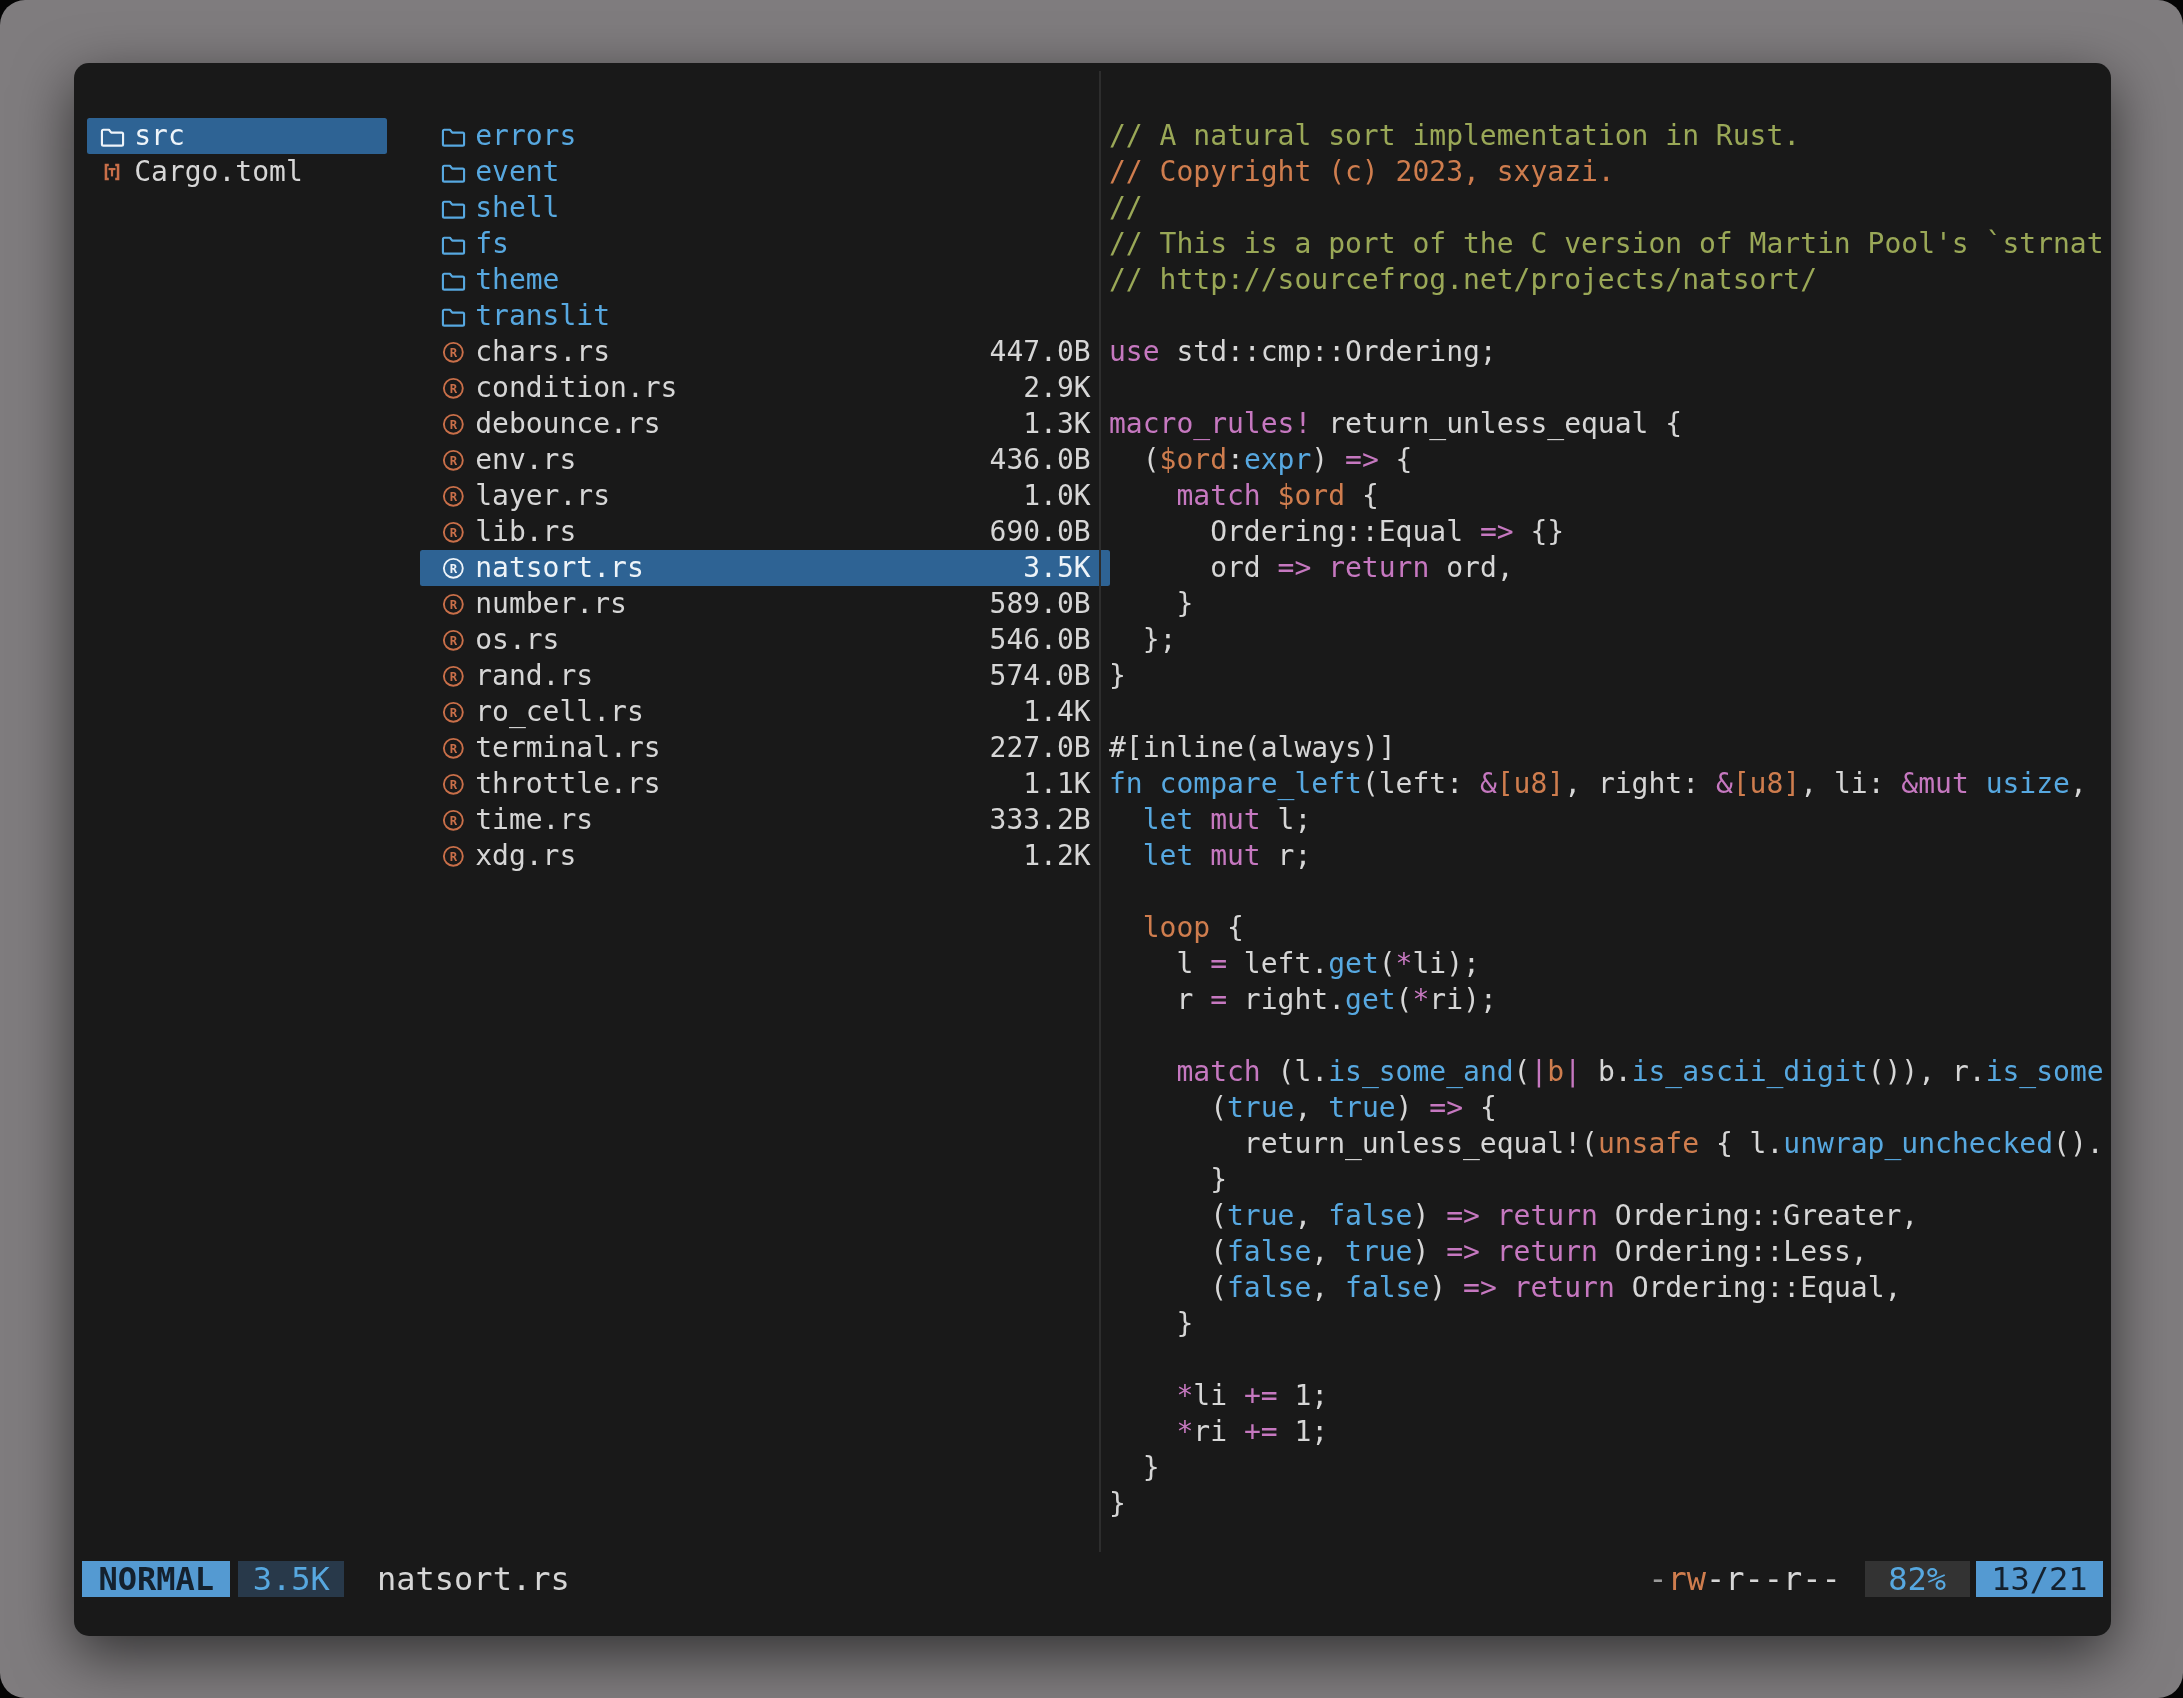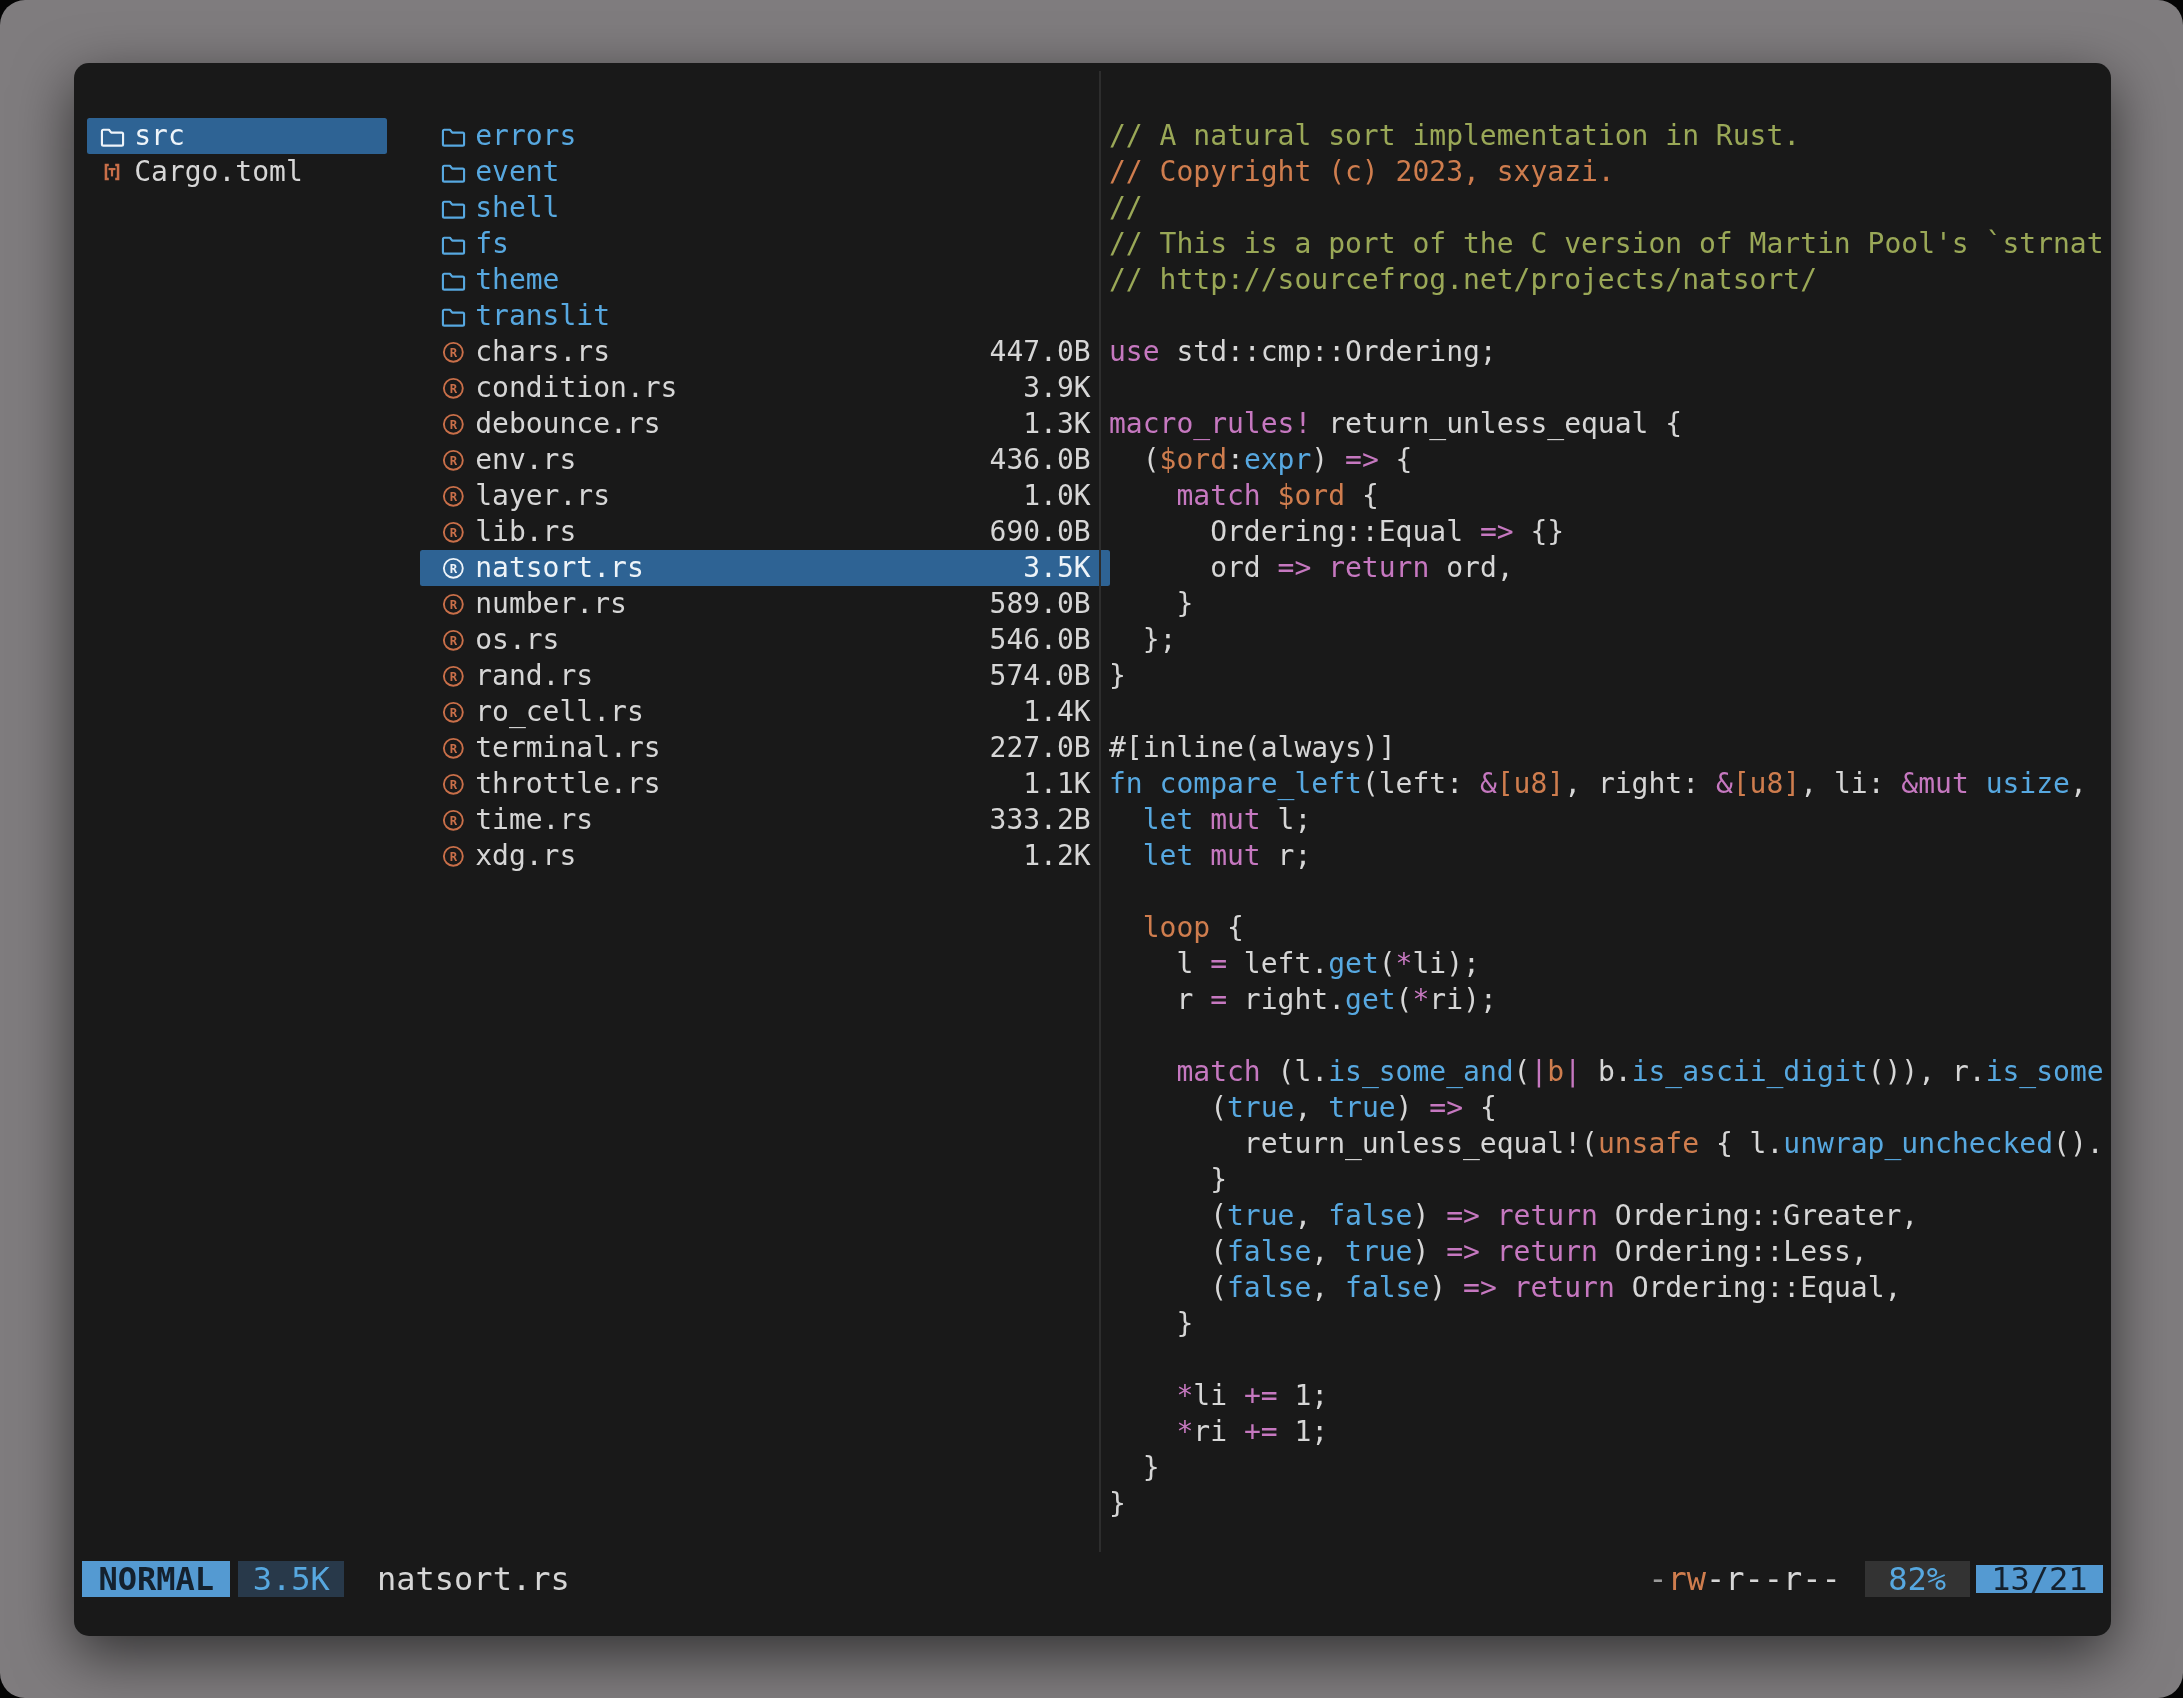--- a/index.html
+++ b/index.html
@@ -36,21 +36,21 @@
                display:flex; align-items:center; font-size:32px; color:#d6d6d6; }
   .badge-mode { background:#549ad2; color:#14212e; font-weight:bold; height:36px;
                 display:flex; align-items:center; padding:0 16px; }
   .chip-size { background:#28394a; color:#57a8e0; height:36px; display:flex;
                align-items:center; padding:0 14.3px; margin-left:8.4px; }
   .filename { margin-left:33px; }
   .sb-right { margin-left:auto; display:flex; align-items:center; }
   .perm span.dim { color:#9a9a9a; } .perm span.orange { color:#cf7d4e; } .perm span.fg { color:#d6d6d6; }
   .chip-percent { background:#333333; color:#57a8e0; height:36px; display:flex;
                   align-items:center; padding:0 23.5px; margin-left:24px; }
-  .chip-pos { background:#549ad2; color:#14212e; height:28px; display:flex;
+  .chip-pos { background:#549ad2; color:#14212e; height:36px; display:flex;
               align-items:center; padding:0 15px; margin-left:6.7px; }
 </style>
 </head>
 <body>
 
 <div class="desktop">
   <div class="window">
 
     <div class="pane pane-parent" id="parent-pane">
         <div class="row folder selected">
@@ -133,21 +133,21 @@
           <span class="fsize">447.0B</span>
         </div>
         <div class="row file">
           <span class="icon icon-rust">
             <svg width="22.7" height="22.7" viewBox="0 0 24 24" style="font-size:33px">
               <circle cx="12" cy="12" r="10" fill="none" stroke="currentColor" stroke-width="2"></circle>
               <text x="12" y="17" text-anchor="middle" font-size="13" font-weight="bold" fill="currentColor" font-family="DejaVu Sans Mono, monospace">R</text>
             </svg>
           </span>
           <span class="fname">condition.rs</span>
-          <span class="fsize">3.9K</span>
+          <span class="fsize">2.9K</span>
         </div>
         <div class="row file">
           <span class="icon icon-rust">
             <svg width="22.7" height="22.7" viewBox="0 0 24 24" style="font-size:33px">
               <circle cx="12" cy="12" r="10" fill="none" stroke="currentColor" stroke-width="2"></circle>
               <text x="12" y="17" text-anchor="middle" font-size="13" font-weight="bold" fill="currentColor" font-family="DejaVu Sans Mono, monospace">R</text>
             </svg>
           </span>
           <span class="fname">debounce.rs</span>
           <span class="fsize">1.3K</span>

